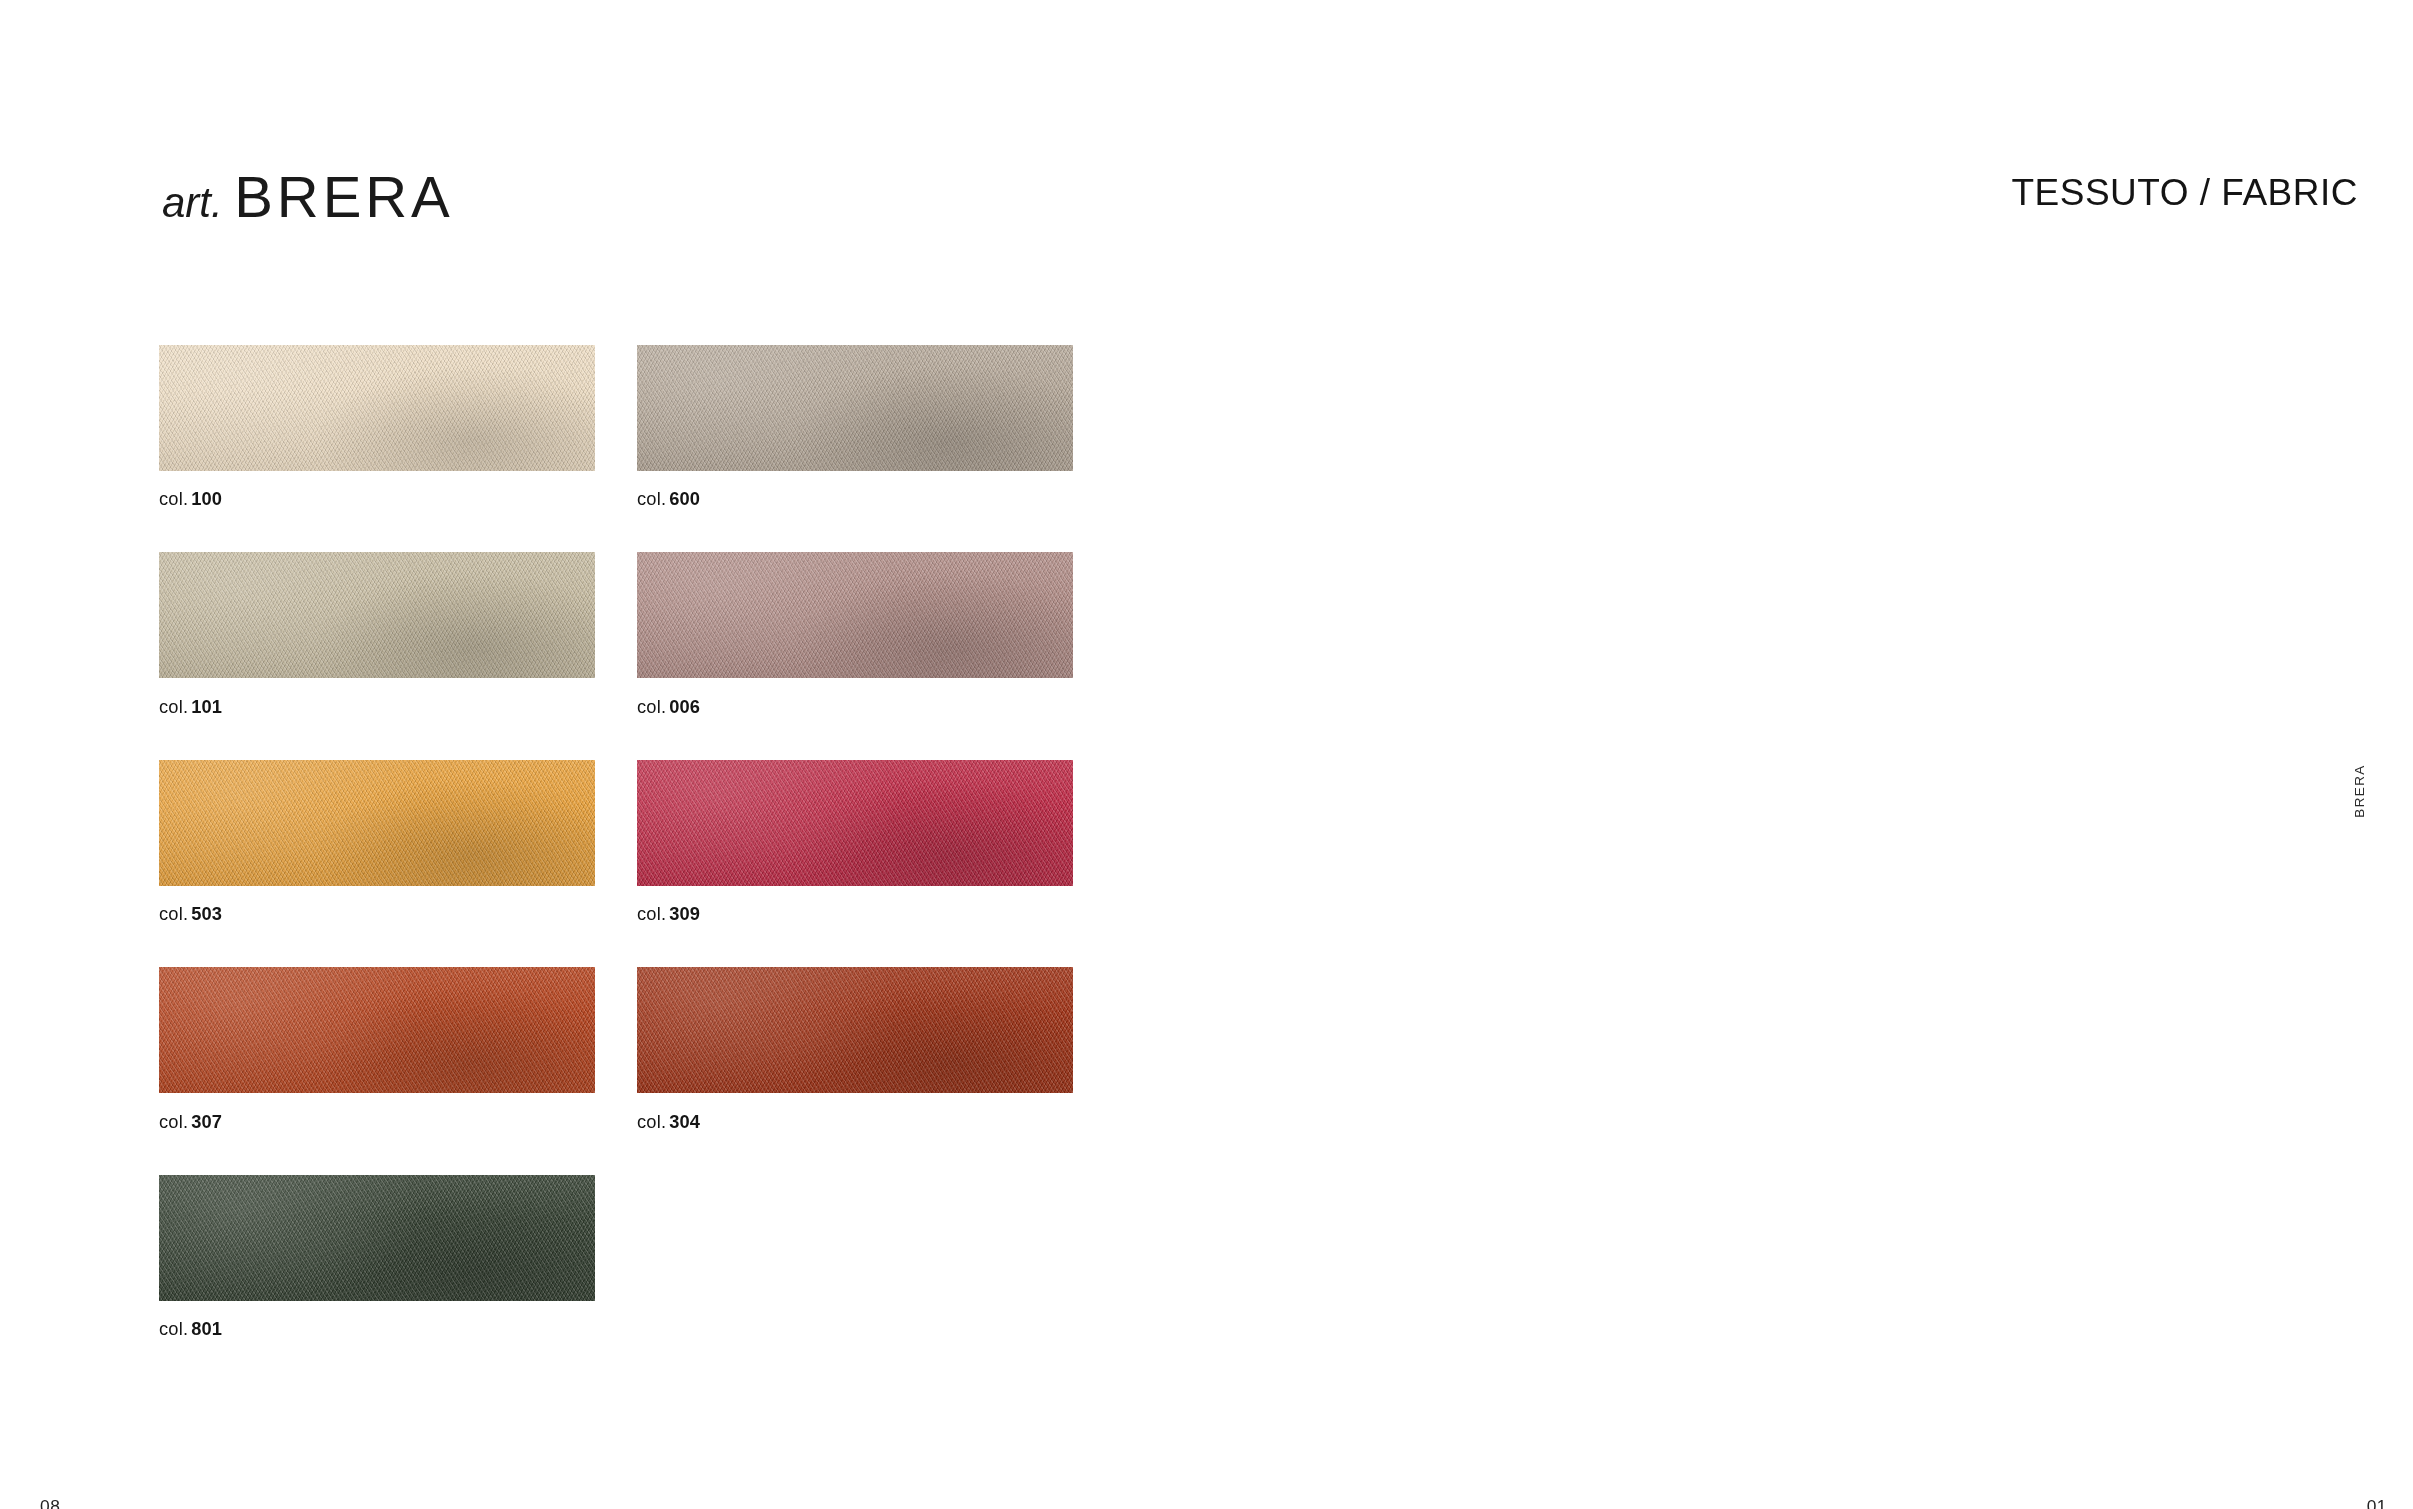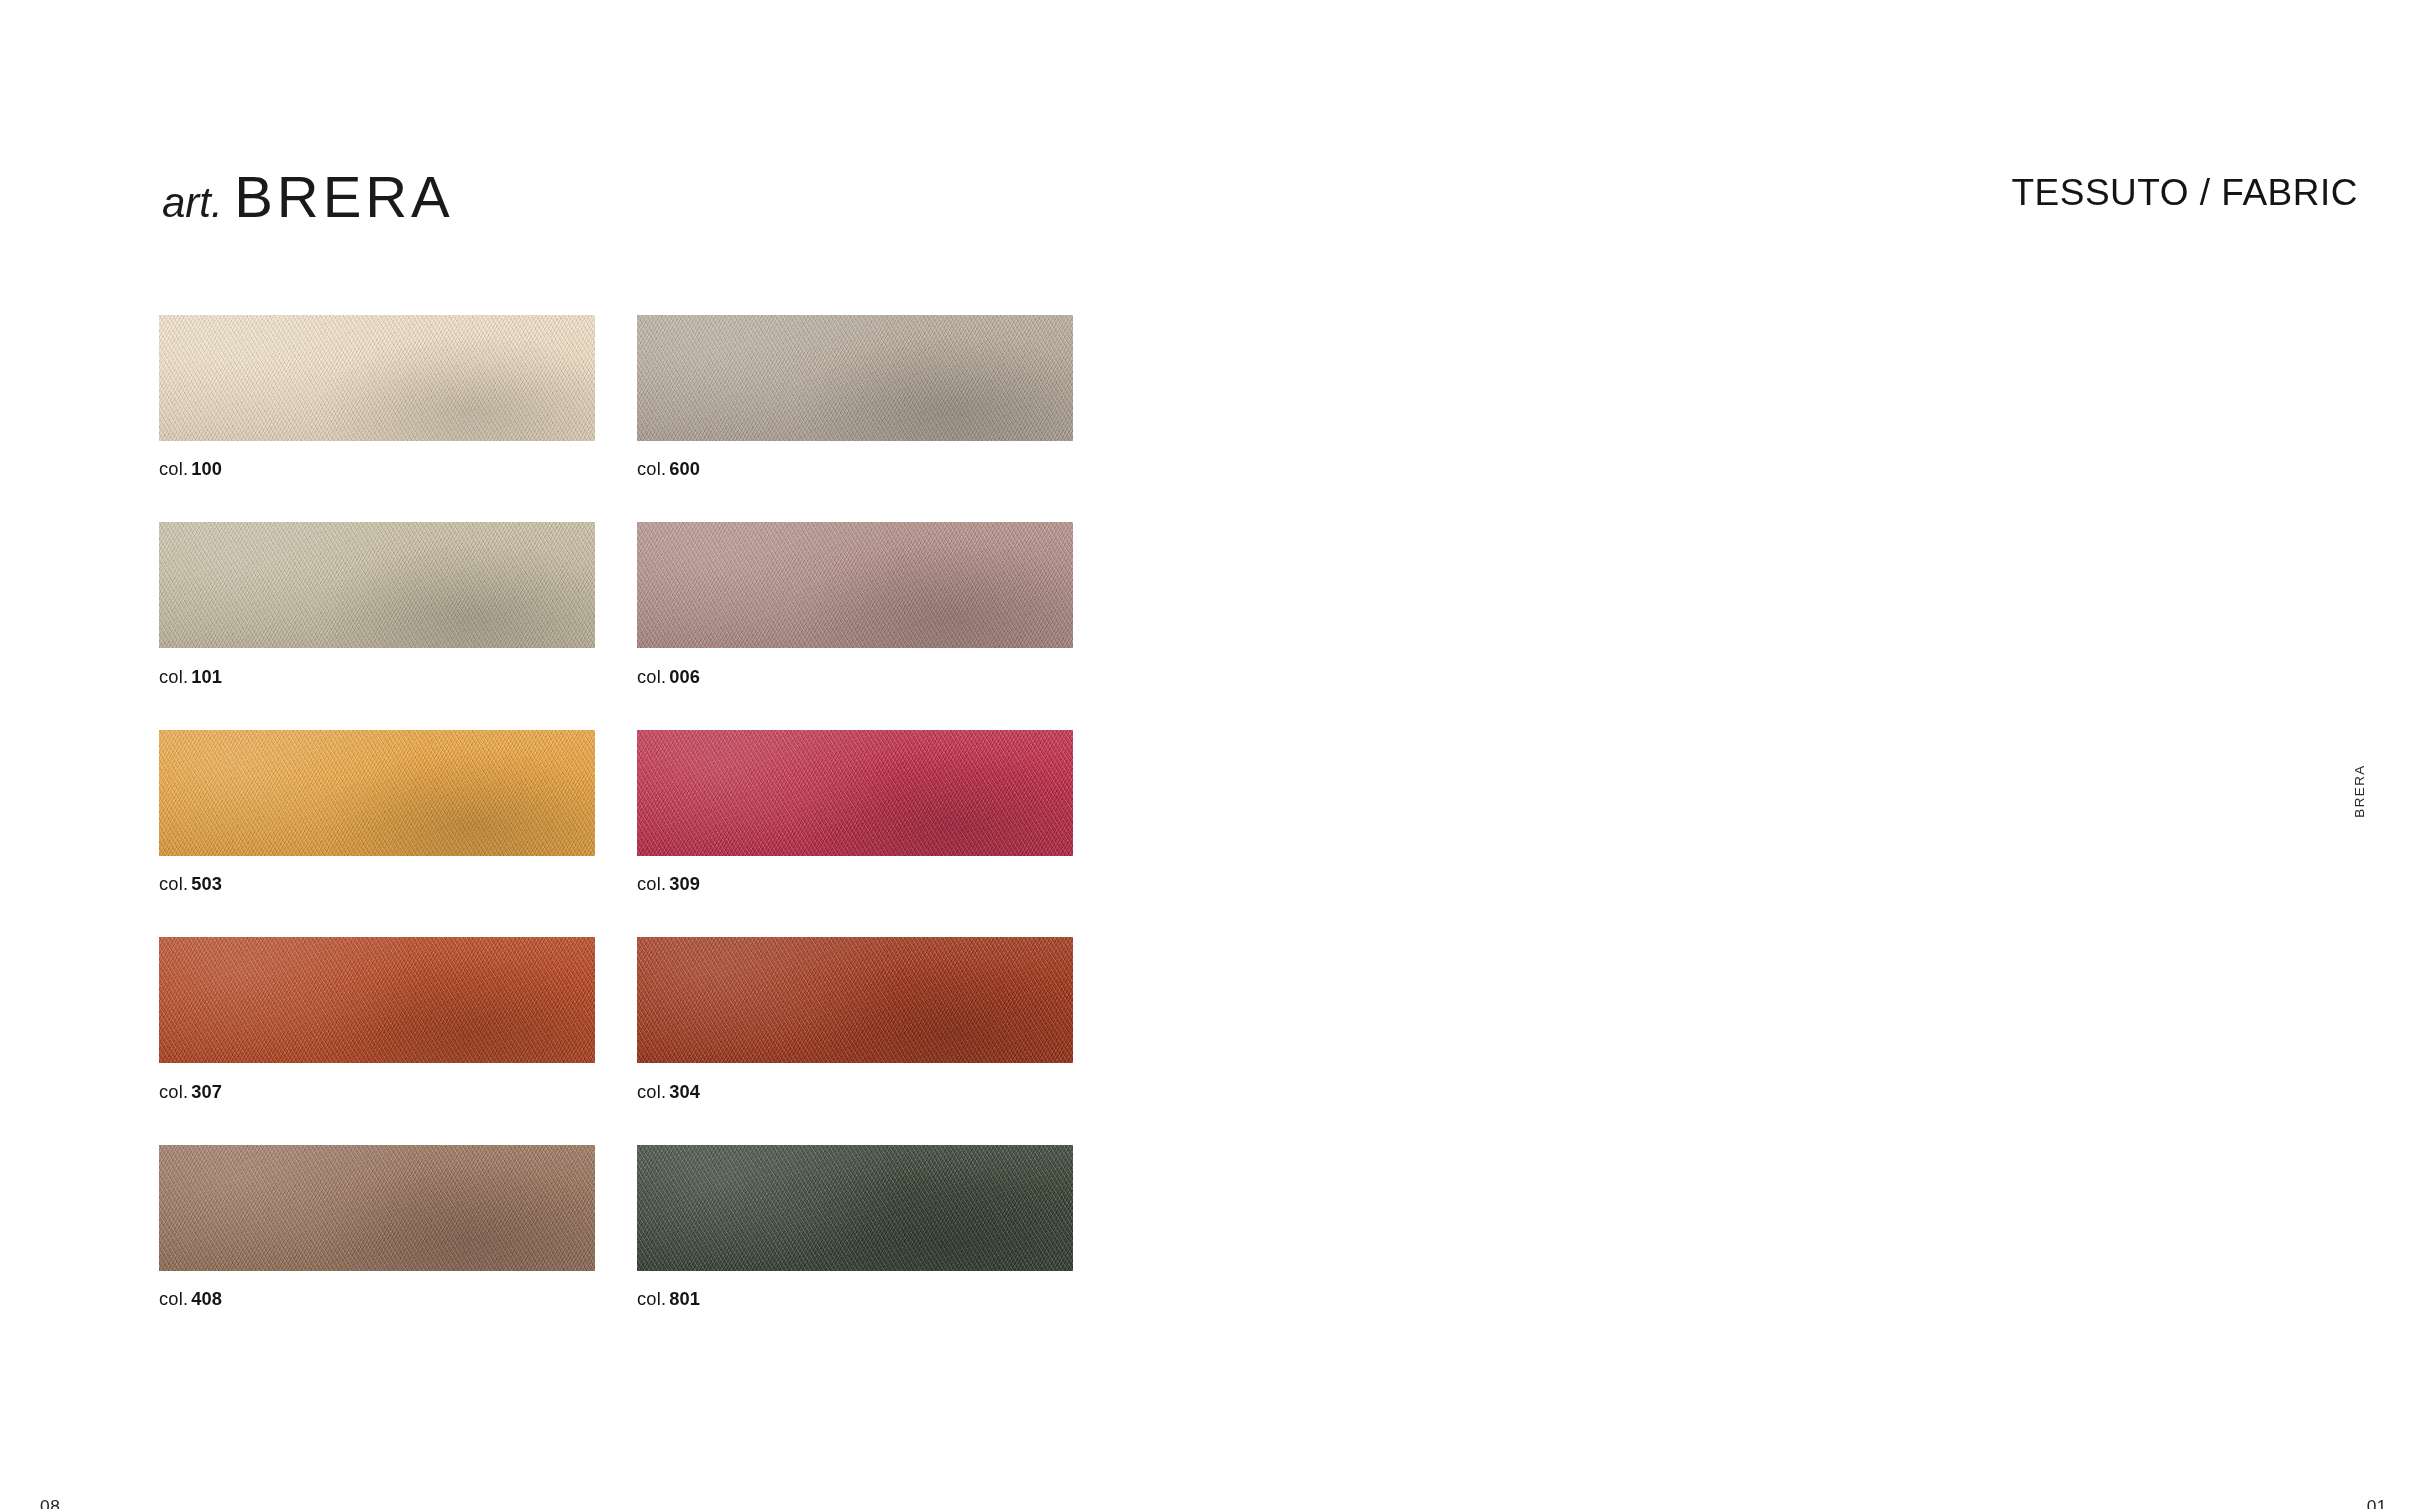--- a/index.html
+++ b/index.html
@@ -59,21 +59,21 @@
     font-size: 37px;
     font-weight: 400;
     letter-spacing: 0.5px;
     white-space: nowrap;
     color: #141414;
   }
 
   
   .swatch-grid {
     position: absolute;
-    top: 278px;
+    top: 308px;
     display: grid;
     grid-template-columns: 436px 436px;
     column-gap: 37px;
     row-gap: 54px;
     gap: 42px;
   }
   .grid-left  { left: 159px; }
 
   .swatch-cell {
     width: 436px;
@@ -180,24 +180,20 @@
         </div>
         <div class="swatch-cell">
           <div class="swatch-chip" style="background-color: rgb(180, 67, 30);"></div>
           <div class="swatch-label"><span>col.</span><span class="code">307</span></div>
         </div>
         <div class="swatch-cell">
           <div class="swatch-chip" style="background-color: rgb(158, 50, 22);"></div>
           <div class="swatch-label"><span>col.</span><span class="code">304</span></div>
         </div>
         <div class="swatch-cell">
-          <div class="swatch-chip" style="background-color: rgb(150, 112, 89);"></div>
-          <div class="swatch-label"><span>col.</span><span class="code">408</span></div>
-        </div>
-        <div class="swatch-cell">
           <div class="swatch-chip" style="background-color: rgb(52, 64, 49);"></div>
           <div class="swatch-label"><span>col.</span><span class="code">801</span></div>
         </div>
       </div>
 
     <div class="folio folio-left">08</div>
   </div>
 
   <div class="page">
 

